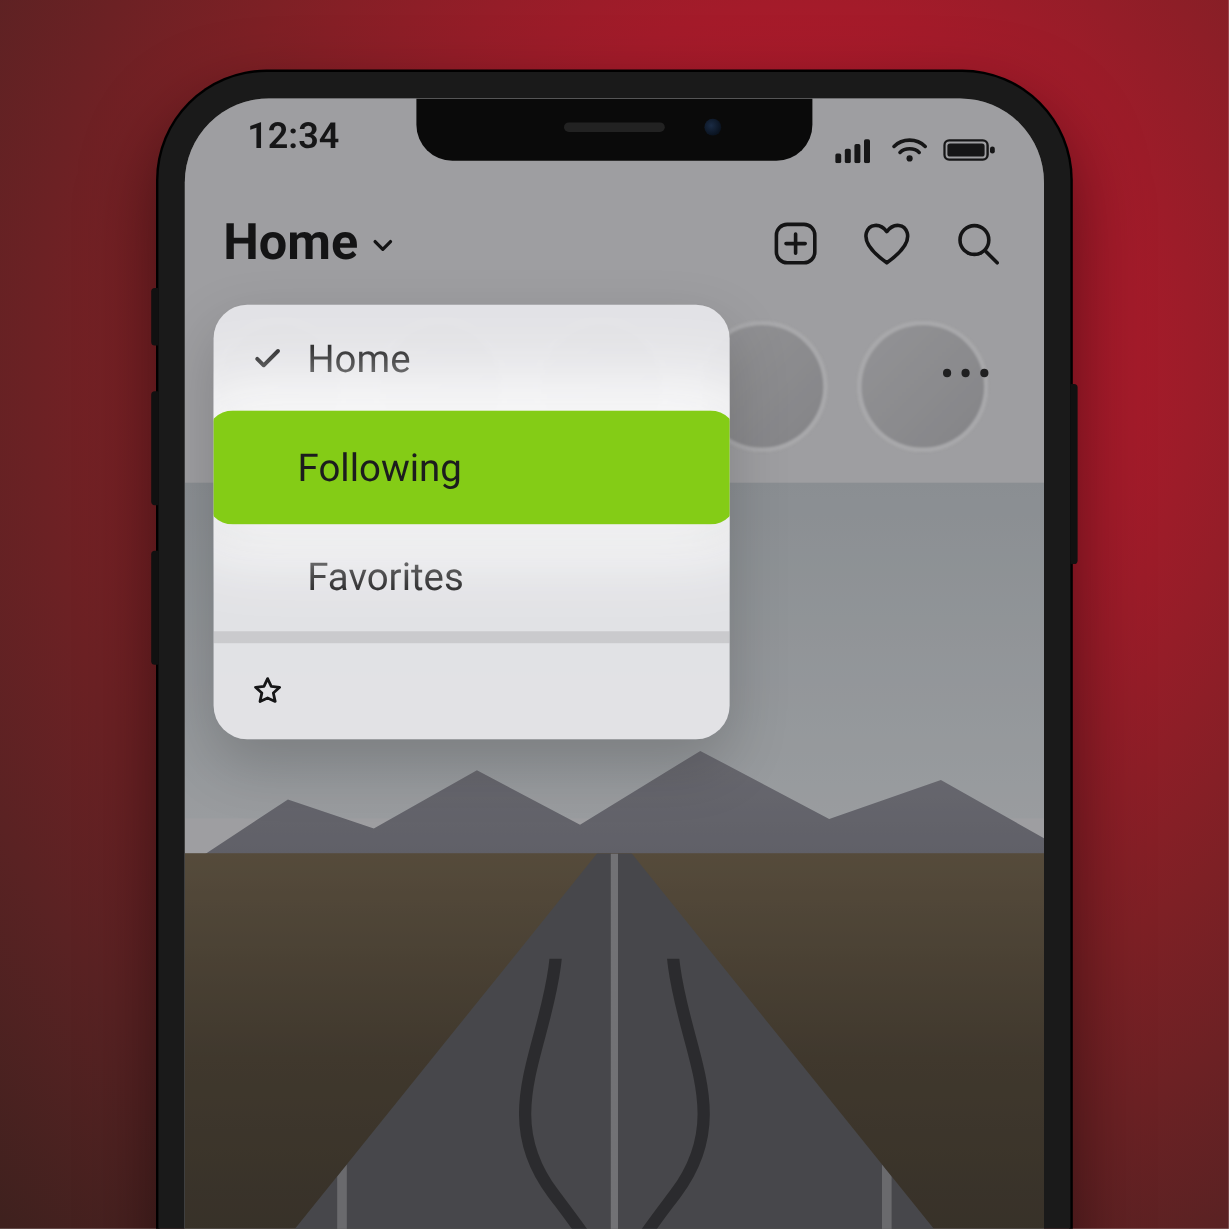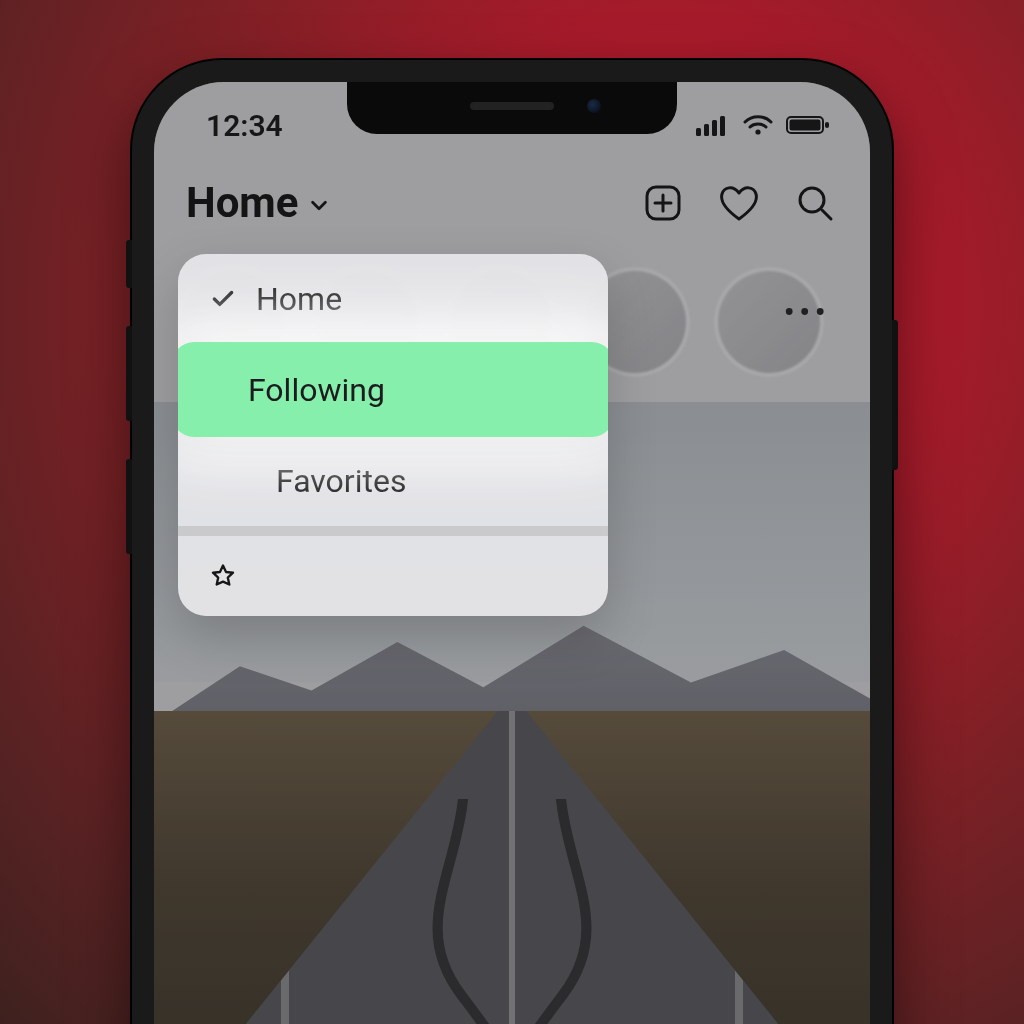--- a/index.html
+++ b/index.html
@@ -69,21 +69,21 @@
   }
   .notch .cam {
     position: absolute; top: 17px; right: 76px;
     width: 14px; height: 14px; border-radius: 50%;
     background: radial-gradient(circle at 40% 40%, #1a2b44 0%, #0a1320 70%);
   }
 
   
   .status {
     position: absolute; top: 0; left: 0; right: 0; height: 72px;
-    display: flex; justify-content: space-between; align-items: center;
+    display: flex; justify-content: space-between; 
     padding: 14px 40px 0 52px;
     z-index: 40;
   }
   .status .time { font-size: 30px; font-weight: 600; color: #141414; }
   .status .right { display: flex; align-items: center; gap: 12px; }
   .status svg { display: block; }
 
   
   .app-header {
     position: absolute; top: 96px; left: 0; right: 0;
@@ -165,32 +165,32 @@
     z-index: 70;
     overflow: hidden;
     backdrop-filter: blur(2px);
   }
   .dropdown .item {
     display: flex; align-items: center; gap: 18px;
     padding: 26px 30px;
     font-size: 32px; color: #1c1c1e;
     cursor: pointer;
   }
-  .dropdown .item + .item { border-top: 1px solid rgba(0,0,0,0); margin-left: 20px; }
+  .dropdown .item + .item { border-top: 1px solid rgba(0,0,0,0); }
   .dropdown .sep {
     height: 10px;
     background: rgba(0,0,0,.10);
   }
   .dropdown .item .icon-slot { width: 30px; display:flex; justify-content:center; }
   .dropdown .item .label { flex: 1; }
 
   
   .dropdown .item.highlight {
     position: relative;
-    background: #86efac;
+    background: #84cc16;
     border-radius: 22px;
     box-shadow: 0 0 60px 22px rgba(255,255,255,.95), 0 8px 24px rgba(0,0,0,.15);
     z-index: 90;
     margin: -2px -6px;
     padding: 28px 36px 28px 76px;
   }
   .dropdown .item:not(.highlight) { filter: brightness(.78); }
 
 </style>
 </head>

